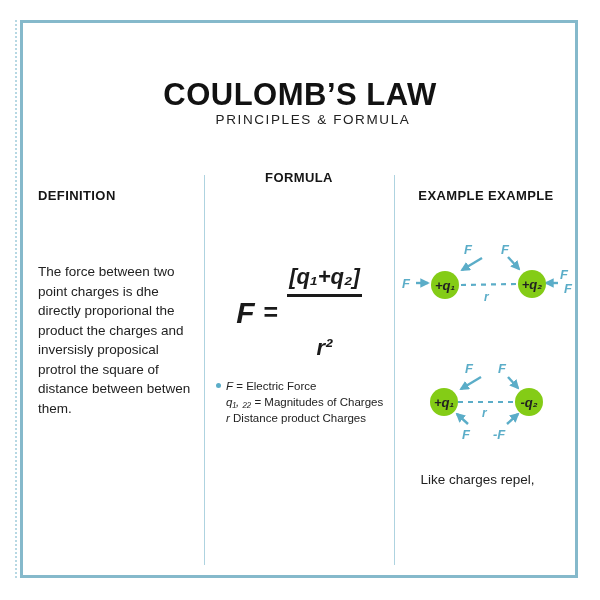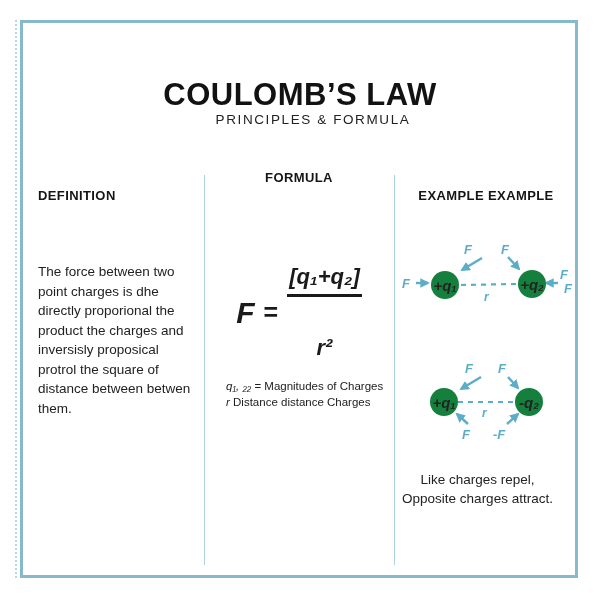--- a/index.html
+++ b/index.html
@@ -64,22 +64,22 @@
   }
   .legend .bullet.hidden{visibility:hidden;}
   .legend .sym{font-style:italic;}
   
   .diag{position:absolute;width:178px;}
   .diag.top{left:400px;top:232px;height:118px;}
   .diag.bottom{left:400px;top:352px;height:112px;}
   .diag svg{position:absolute;left:0;top:0;}
   .charge{
     position:absolute;width:28px;height:28px;border-radius:50%;
-    background:#15803d;display:flex;align-items:center;justify-content:center;
-    font-size:15px;font-weight:700;font-style:italic;color:#222;
+    background:#84cc16;display:flex;align-items:center;justify-content:center;
+    font-size:13px;font-weight:700;font-style:italic;color:#222;
   }
   .flabel{
     position:absolute;color:#5badc8;font-weight:700;font-style:italic;
     font-size:13px;line-height:13px;
   }
   .rlabel{
     position:absolute;color:#5badc8;font-weight:700;font-style:italic;
     font-size:12px;line-height:12px;
   }
   .caption{
@@ -115,24 +115,27 @@
 <div class="formula-row">
   <span class="formula-f">F</span>
   <span class="formula-eq">=</span>
   <span class="frac">
     <span class="num">[q₁+q₂]</span>
     <span class="den">r²</span>
   </span>
 </div>
 <div class="legend">
   <div class="legend-line">
+    <span class="bullet"></span><span class="sym">F</span> <span>= Electric Force</span>
+  </div>
+  <div class="legend-line">
     <span class="bullet hidden"></span><span class="sym">q₁, ₂₂</span> <span>= Magnitudes of Charges</span>
   </div>
   <div class="legend-line">
-    <span class="bullet hidden"></span><span class="sym">r</span> <span>Distance distance Charges</span>
+    <span class="bullet hidden"></span><span class="sym">r</span> <span>Distance product Charges</span>
   </div>
 </div>
 
 <div class="col-heading diagram-heading">EXAMPLE EXAMPLE</div>
 
 <div class="diag top">
   <svg width="178" height="118" viewBox="0 0 178 118">
     <defs>
       <marker id="ah1" viewBox="0 0 10 10" refX="8" refY="5" markerWidth="4" markerHeight="4" orient="auto-start-reverse">
         <path d="M0,0 L10,5 L0,10 z" fill="#5badc8"></path>
@@ -171,14 +174,13 @@
   <div class="charge" style="left:115px;top:36px">-q₂</div>
   <span class="flabel" style="left:65px;top:10px">F</span>
   <span class="flabel" style="left:98px;top:10px">F</span>
   <span class="flabel" style="left:62px;top:76px">F</span>
   <span class="flabel" style="left:93px;top:76px">-F</span>
   <span class="rlabel" style="left:82px;top:55px">r</span>
 </div>
 
 <div class="caption">
   <div>Like charges repel,</div>
-  <div>Opposite charges attract.</div>
 </div>
 
 </body></html>

